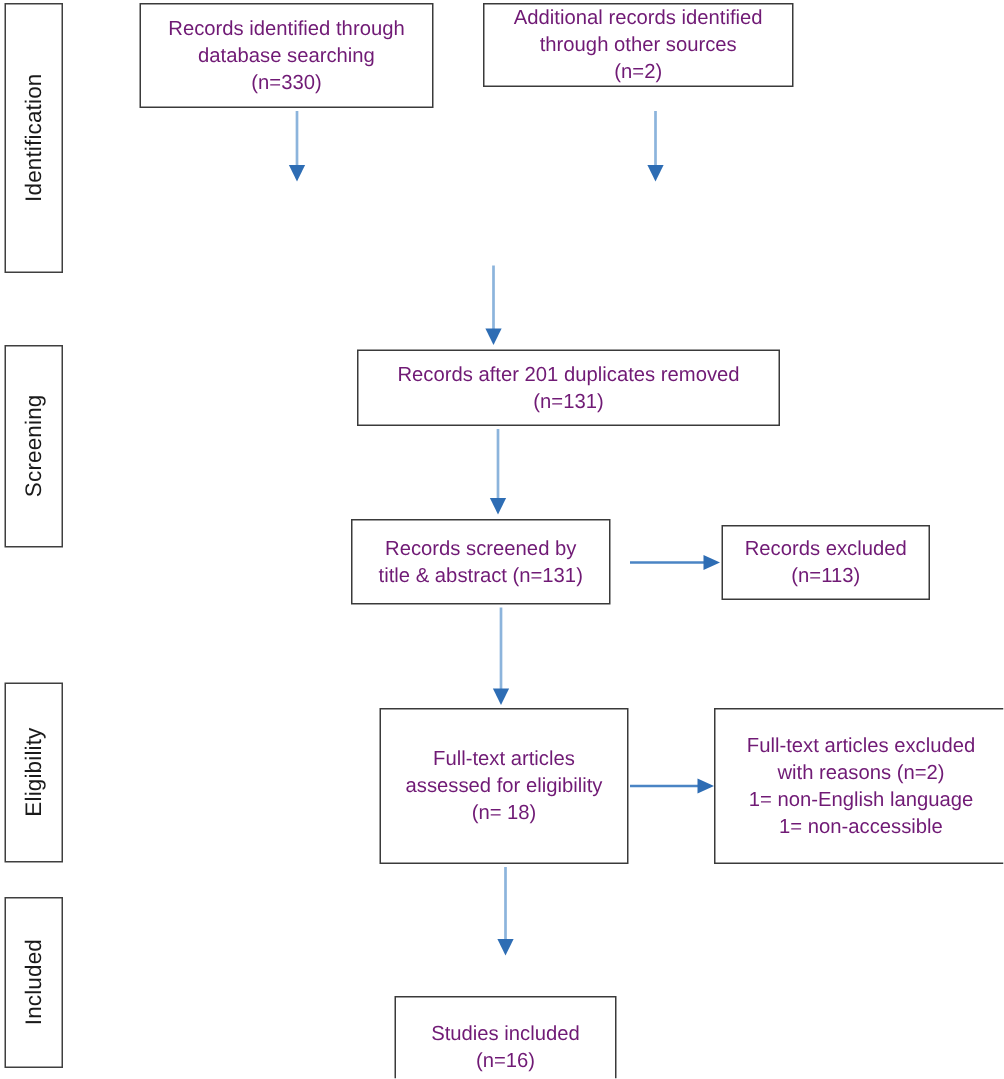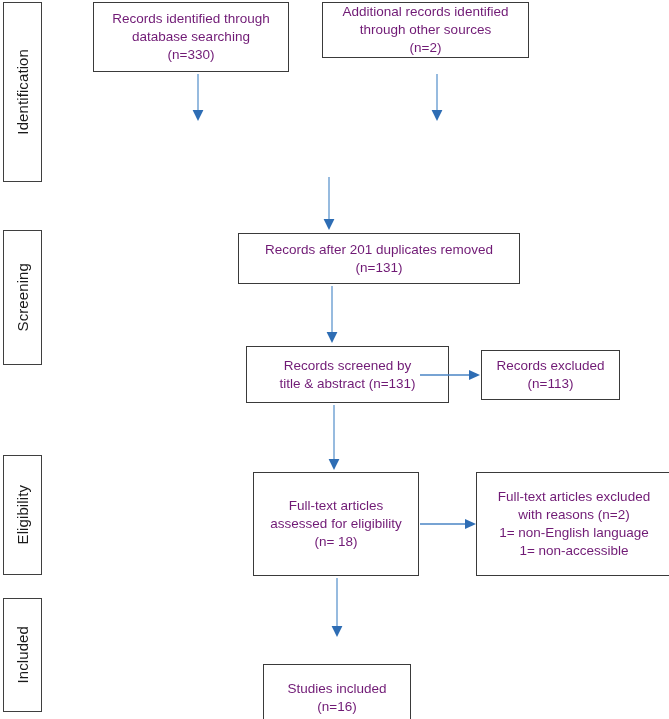--- a/index.html
+++ b/index.html
@@ -96,21 +96,21 @@
 through other sources
 (n=2)</span>
   </div>
 
 
   <div class="flow-box" style="left:190px; top:233px; width:282px; height:51px;margin-left:48px;">
     <span class="box-text">Records after 201 duplicates removed
 (n=131)</span>
   </div>
 
-  <div class="flow-box" style="left:246px; top:346px; width:203px; height:57px;">
+  <div class="flow-box" style="left:234px; top:346px; width:173px; height:57px;">
     <span class="box-text">Records screened by
 title &amp; abstract (n=131)</span>
   </div>
 
   <div class="flow-box" style="left:481px; top:350px; width:139px; height:50px;">
     <span class="box-text">Records excluded
 (n=113)</span>
   </div>
 
   <div class="flow-box" style="left:253px; top:472px; width:166px; height:104px;">

